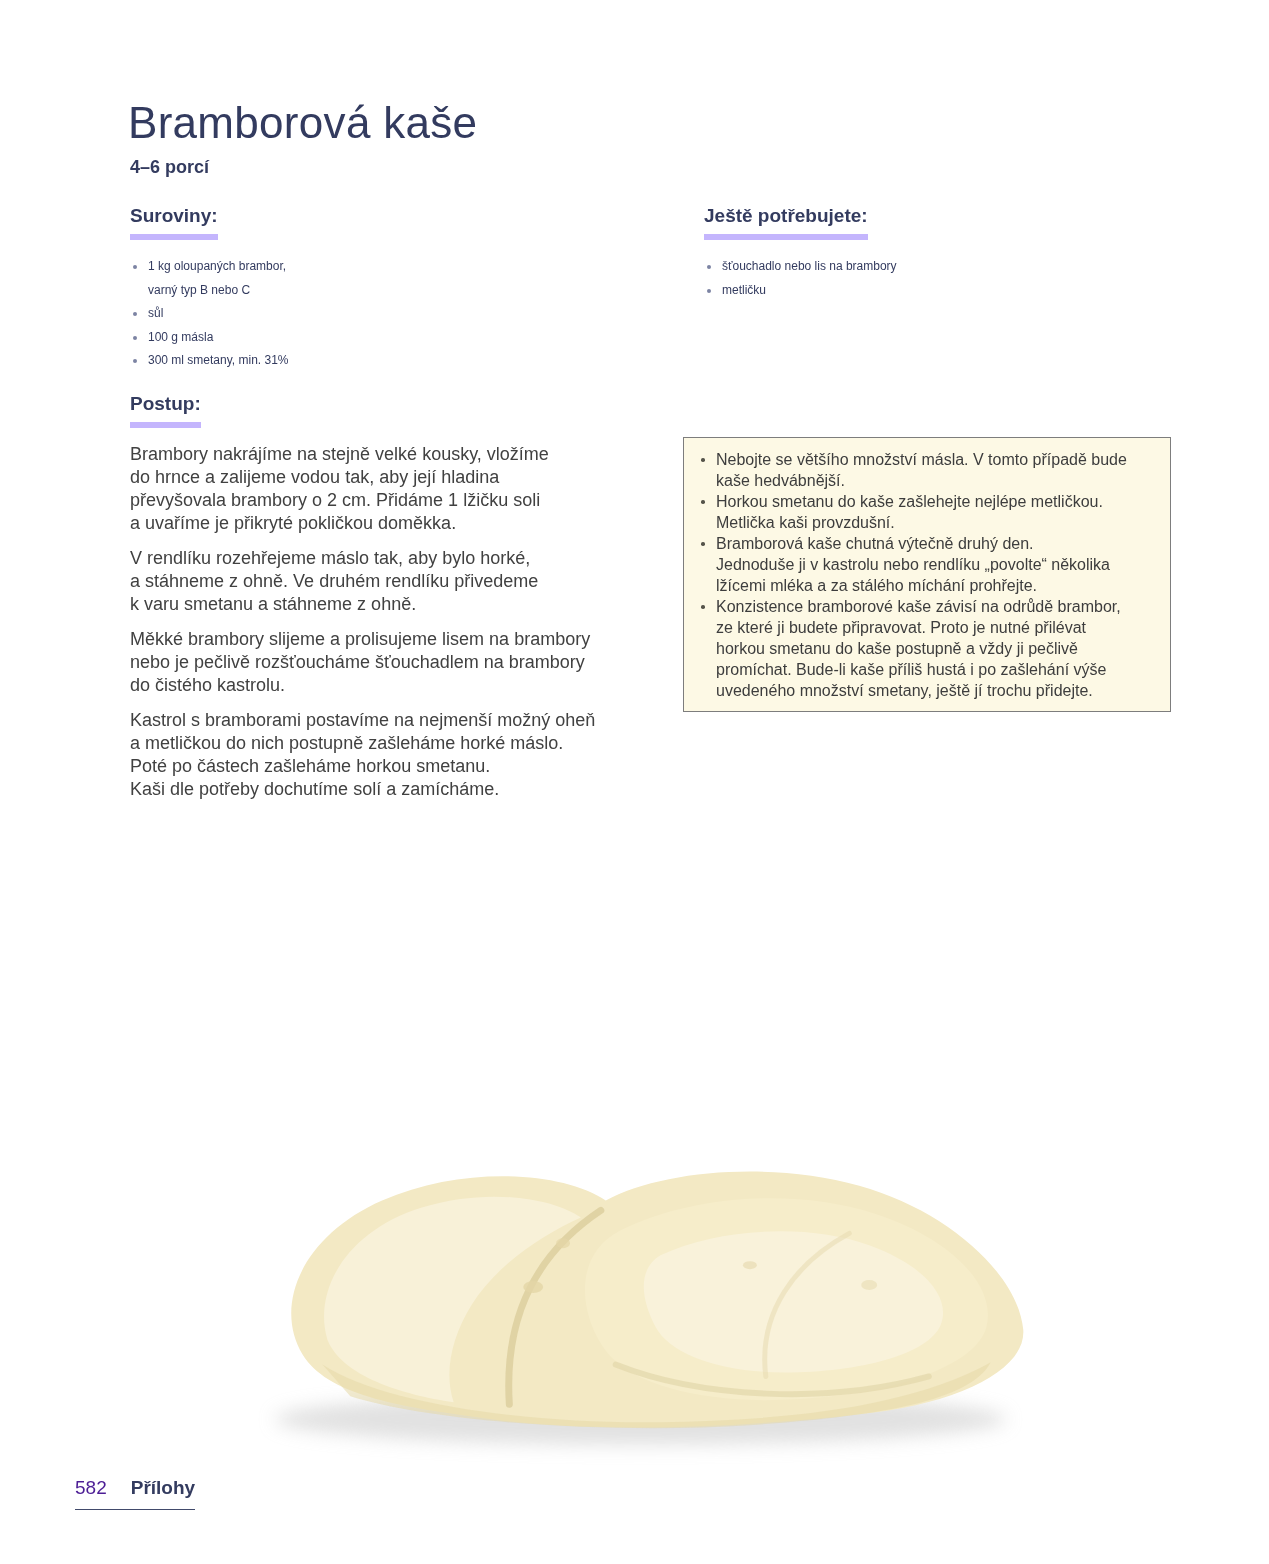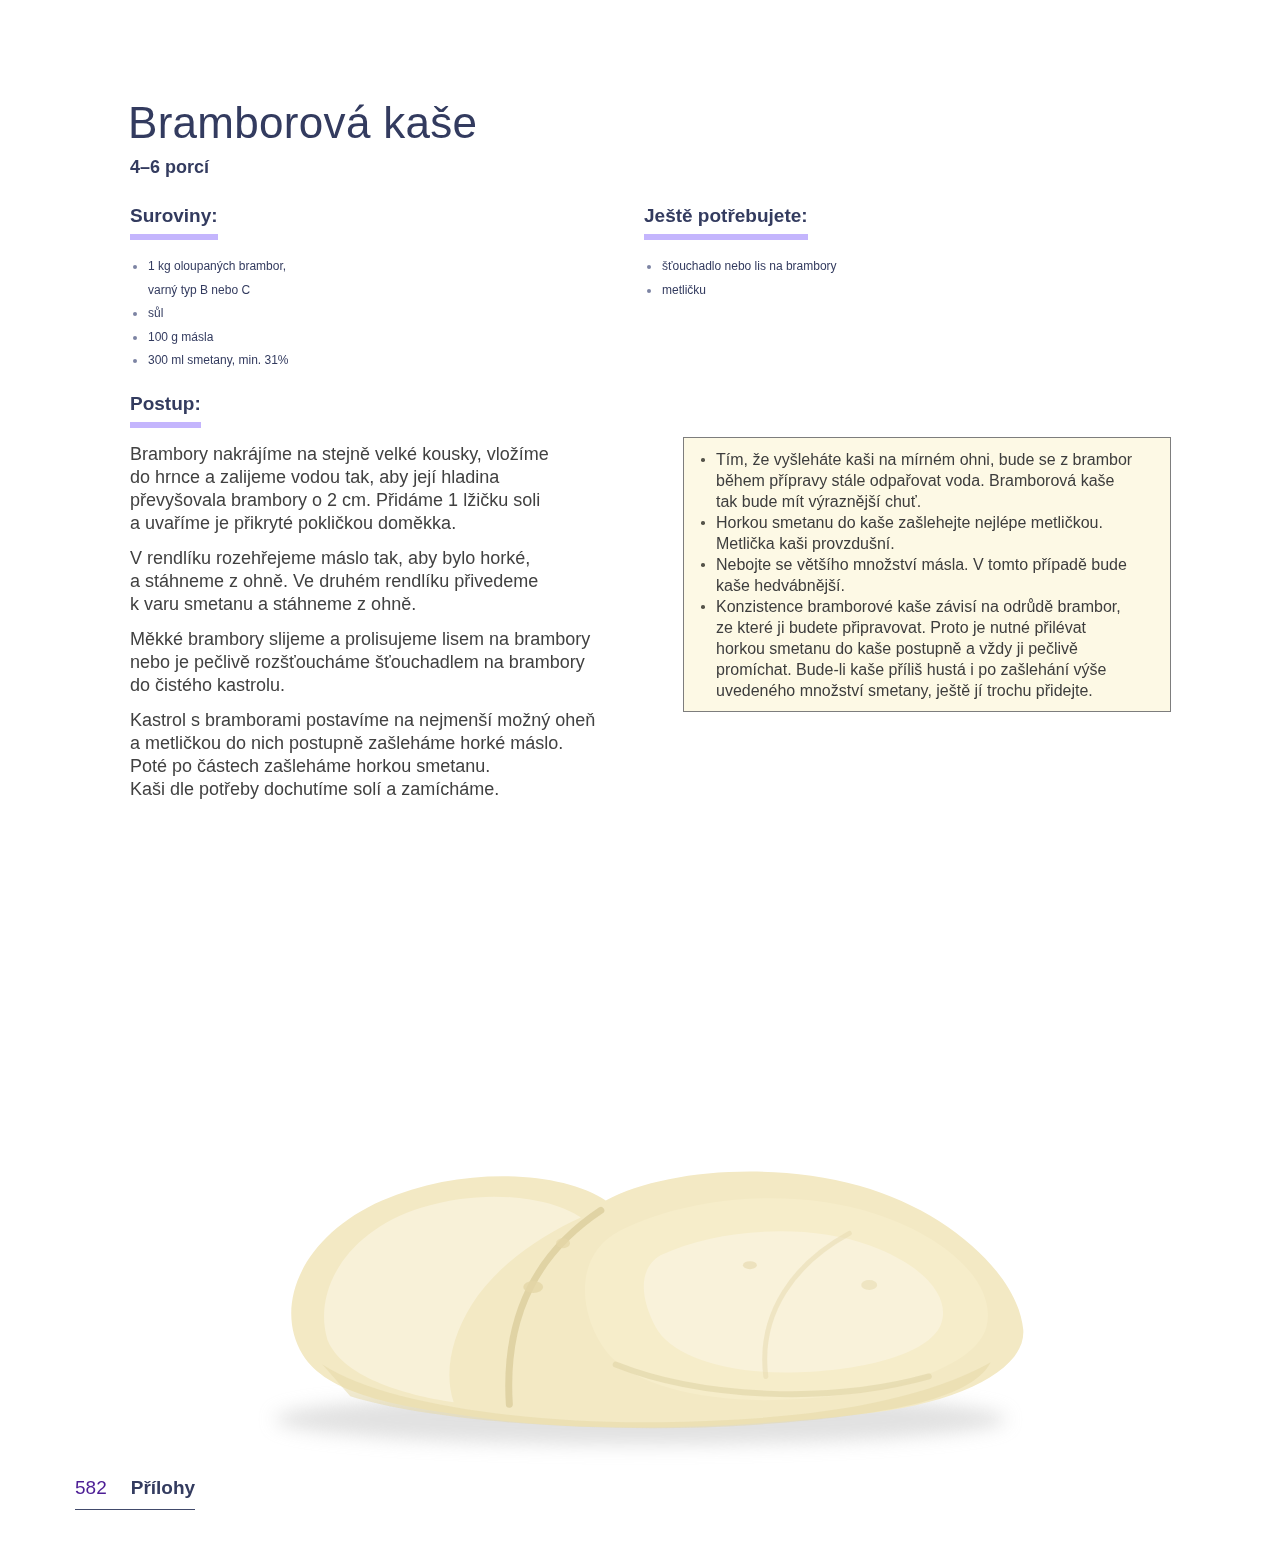--- a/index.html
+++ b/index.html
@@ -24,21 +24,21 @@
 
   .section-heading {
     display:inline-block;
     font-size:19px; font-weight:700; color:#333b5f;
     padding-bottom:7px;
     border-bottom:6px solid #c4b5fd;
     margin-bottom:15px;
   }
 
   .col-ingredients { position:absolute; left:130px; top:205px; width:520px; }
-  .col-equipment  { position:absolute; left:644px; top:205px; width:540px; }
+  .col-equipment  { position:absolute; left:704px; top:205px; width:540px; }
 
   ul.plain { list-style:none; }
   ul.plain li {
     position:relative;
     padding-left:18px;
     white-space:pre-line;
   }
   .ing-list li {
     font-size:12px; font-weight:500; color:#333b5f;
     line-height:23.5px;
@@ -122,27 +122,27 @@
 nebo je pečlivě rozšťoucháme šťouchadlem na brambory
 do čistého kastrolu.</p>
   <p>Kastrol s bramborami postavíme na nejmenší možný oheň
 a metličkou do nich postupně zašleháme horké máslo.
 Poté po částech zašleháme horkou smetanu.
 Kaši dle potřeby dochutíme solí a zamícháme.</p>
 </section>
 
 <aside class="tip-box">
   <ul class="plain tip-list">
-    <li><span class="dot"></span><span>Tím, že vyšleháte kaši na mírném ohni, bude se z brambor
-během přípravy stále odpařovat voda. Bramborová kaše
-tak bude mít výraznější chuť.</span></li>
+    <li><span class="dot"></span><span>Nebojte se většího množství másla. V tomto případě bude
+kaše hedvábnější.</span></li>
     <li><span class="dot"></span><span>Horkou smetanu do kaše zašlehejte nejlépe metličkou.
 Metlička kaši provzdušní.</span></li>
-    <li><span class="dot"></span><span>Nebojte se většího množství másla. V tomto případě bude
-kaše hedvábnější.</span></li>
+    <li><span class="dot"></span><span>Bramborová kaše chutná výtečně druhý den.
+Jednoduše ji v kastrolu nebo rendlíku „povolte“ několika
+lžícemi mléka a za stálého míchání prohřejte.</span></li>
     <li><span class="dot"></span><span>Konzistence bramborové kaše závisí na odrůdě brambor,
 ze které ji budete připravovat. Proto je nutné přilévat
 horkou smetanu do kaše postupně a vždy ji pečlivě
 promíchat. Bude-li kaše příliš hustá i po zašlehání výše
 uvedeného množství smetany, ještě jí trochu přidejte.</span></li>
   </ul>
 </aside>
 
 <figure class="photo">
   <svg viewBox="0 0 840 350" xmlns="http://www.w3.org/2000/svg">

